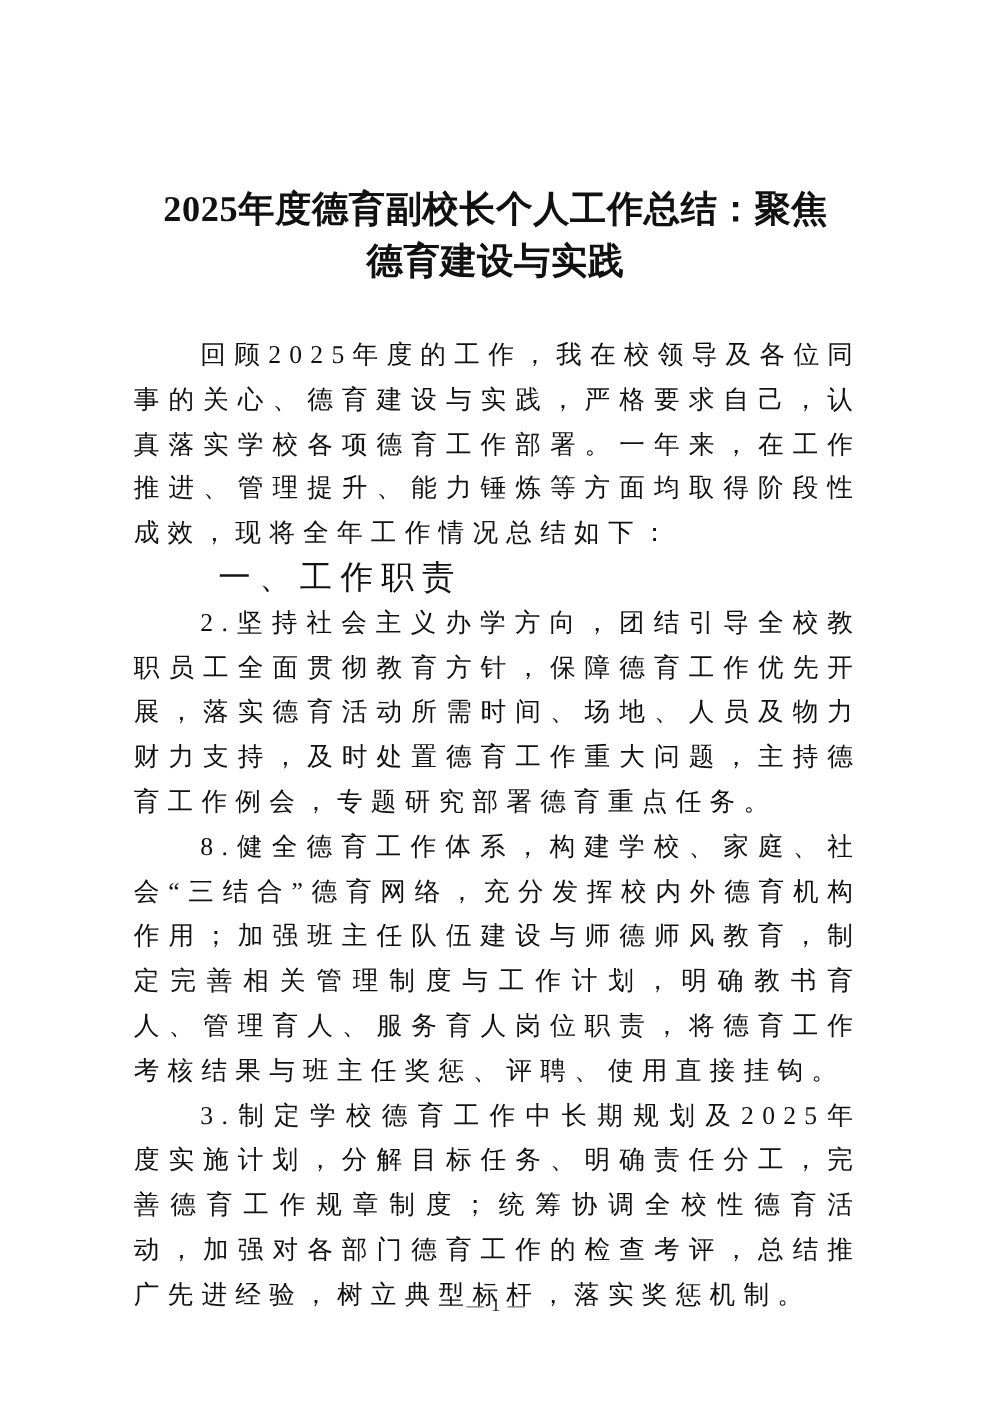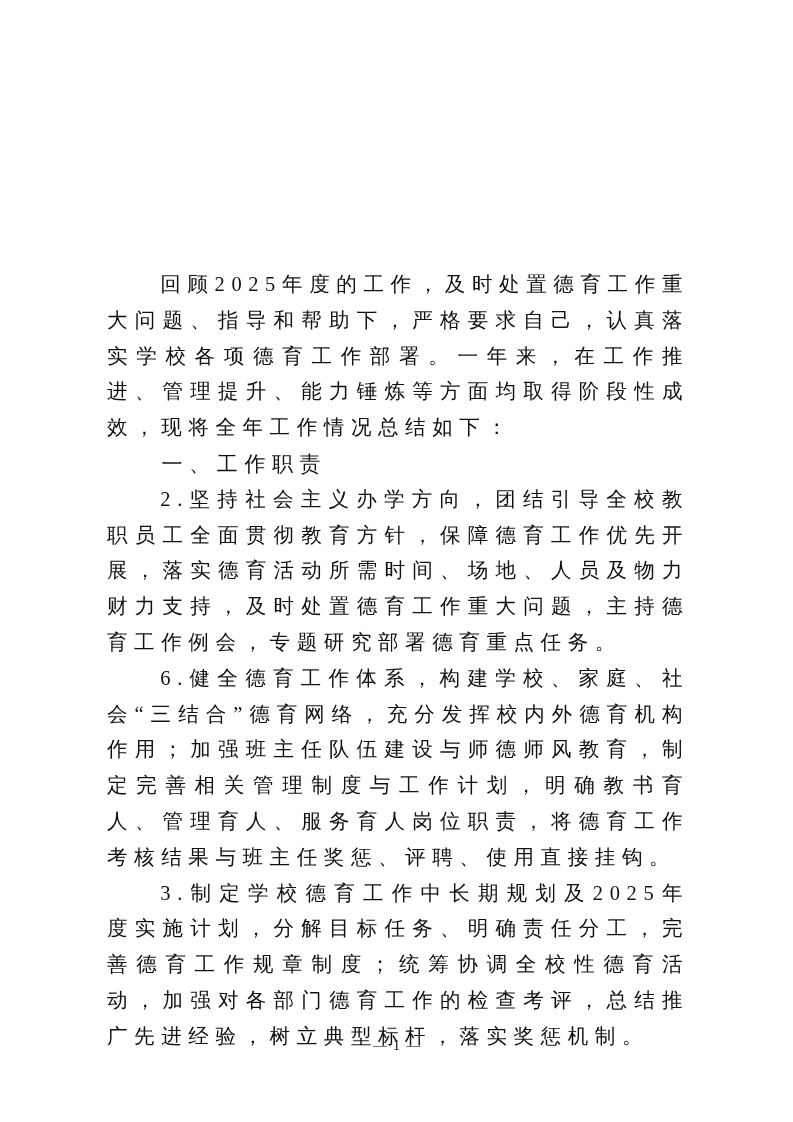--- a/index.html
+++ b/index.html
@@ -37,22 +37,22 @@
     }
     .para {
       margin: 0;
       text-indent: 2.6em;
       word-break: break-all;
     }
     .section-heading {
       margin: 0;
       text-indent: 2.6em;
       font-weight: normal;
-      font-family: Liberation Sans, sans-serif;
-      font-size: 21px;
+      font-family: Liberation Mono, monospace;
+      font-size: 26px;
     }
     .page-number {
       position: absolute;
       left: 0;
       width: 793px;
       top: 1037px;
       text-align: center;
       font-size: 15px;
       color: #222;
     }
@@ -62,26 +62,27 @@
       height: 1px;
       background: #777;
       vertical-align: middle;
       margin: 0 6px;
     }
   </style>
 </head>
 <body>
 
 <h1 class="page-title">
-  <br>
+  <span>2025年度德育副校长个人工作总结：聚焦</span><br>
+  <span>德育建设与实践</span>
 </h1>
 
 <div class="body-text">
-  <p class="para">回顾2025年度的工作，及时处置德育工作重大问题、指导和帮助下，严格要求自己，认真落实学校各项德育工作部署。一年来，在工作推进、管理提升、能力锤炼等方面均取得阶段性成效，现将全年工作情况总结如下：</p>
+  <p class="para">回顾2025年度的工作，我在校领导及各位同事的关心、德育建设与实践，严格要求自己，认真落实学校各项德育工作部署。一年来，在工作推进、管理提升、能力锤炼等方面均取得阶段性成效，现将全年工作情况总结如下：</p>
   <h2 class="section-heading">一、工作职责</h2>
   <p class="para">2.坚持社会主义办学方向，团结引导全校教职员工全面贯彻教育方针，保障德育工作优先开展，落实德育活动所需时间、场地、人员及物力财力支持，及时处置德育工作重大问题，主持德育工作例会，专题研究部署德育重点任务。</p>
-  <p class="para">6.健全德育工作体系，构建学校、家庭、社会“三结合”德育网络，充分发挥校内外德育机构作用；加强班主任队伍建设与师德师风教育，制定完善相关管理制度与工作计划，明确教书育人、管理育人、服务育人岗位职责，将德育工作考核结果与班主任奖惩、评聘、使用直接挂钩。</p>
+  <p class="para">8.健全德育工作体系，构建学校、家庭、社会“三结合”德育网络，充分发挥校内外德育机构作用；加强班主任队伍建设与师德师风教育，制定完善相关管理制度与工作计划，明确教书育人、管理育人、服务育人岗位职责，将德育工作考核结果与班主任奖惩、评聘、使用直接挂钩。</p>
   <p class="para">3.制定学校德育工作中长期规划及2025年度实施计划，分解目标任务、明确责任分工，完善德育工作规章制度；统筹协调全校性德育活动，加强对各部门德育工作的检查考评，总结推广先进经验，树立典型标杆，落实奖惩机制。</p>
 </div>
 
 <div class="page-number">
   <span class="dash"></span><span>1</span><span class="dash"></span>
 </div>
 
 </body></html>

